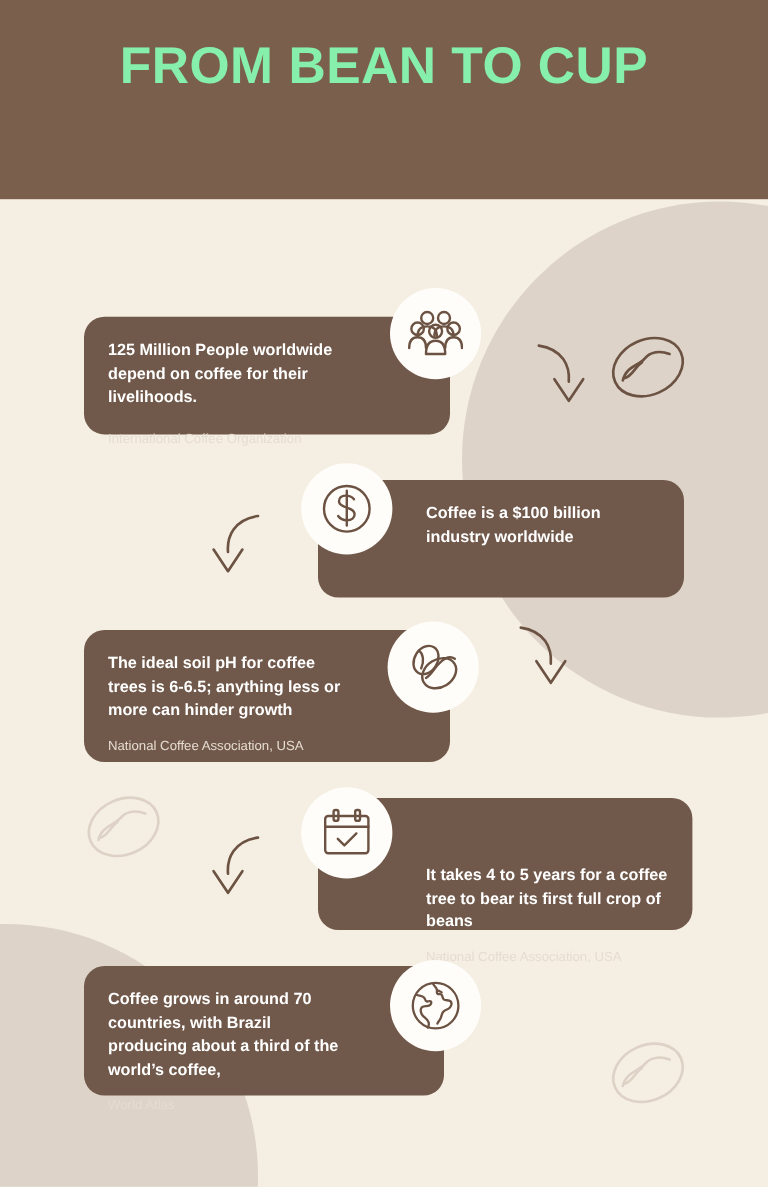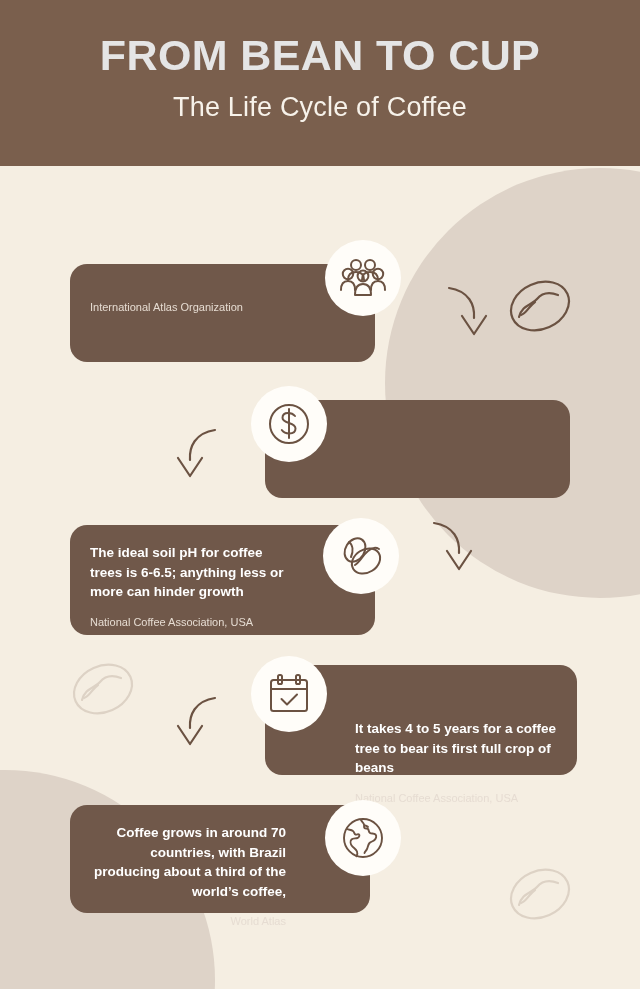--- a/index.html
+++ b/index.html
@@ -30,21 +30,21 @@
     height: 166px;
     background: #7A5F4D;
     z-index: 6;
   }
   .header-title {
     position: absolute;
     left: 0;
     top: 33px;
     width: 640px;
     text-align: center;
-    color: #e5e5e5;
+    color: #86efac;
     font-size: 43px;
     font-weight: bold;
     letter-spacing: 0.4px;
     line-height: 1.05;
     font-family: "Liberation Sans", sans-serif;
   }
   .header-subtitle {
     position: absolute;
     left: 0;
     top: 92px;
@@ -145,21 +145,20 @@
 </head>
 <body>
 
 <div class="poster">
 
   <div class="bg-circle bg-circle-top-right"></div>
   <div class="bg-circle bg-circle-bottom-left"></div>
 
   <div class="header">
     <div class="header-title">FROM BEAN TO CUP</div>
-    <div class="header-subtitle">The Life Cycle of Coffee</div>
   </div>
 
   <div class="deco-bean" style="left:505px; top:275px;">
     <svg width="70" height="62" viewBox="0 0 70 62">
       <g fill="none" stroke="#6B5242" stroke-width="2.2" stroke-linecap="round" stroke-linejoin="round">
         <ellipse cx="35" cy="31" rx="30" ry="23" transform="rotate(-24 35 31)"></ellipse>
         <path d="M14 42 C17 30, 27 30, 32 24 C37 18, 45 17, 53 20"></path>
         <path d="M16 40 C22 38, 24 31, 30 27"></path>
       </g>
     </svg>
@@ -216,21 +215,22 @@
     <svg width="48" height="58" viewBox="0 0 48 58">
       <g fill="none" stroke="#6B5242" stroke-width="2.2" stroke-linecap="round" stroke-linejoin="round">
         <path d="M42 5 C22 8, 16 22, 17 35"></path>
         <path d="M5 33 L17 51 L29 33"></path>
       </g>
     </svg>
   </div>
 
   <div class="card left-card" style="left:70px; top:264px; width:305px; height:98px;">
     <div class="card-body" style="top:18px;">
-      <div class="card-source" style="margin-top:18px;">International Atlas Organization</div>
+      <div class="card-text">125 Million People worldwide depend on coffee for their livelihoods.</div>
+      <div class="card-source" style="margin-top:18px;">International Coffee Organization</div>
     </div>
   </div>
   <div class="icon-badge" style="left:325px; top:240px;">
     <svg width="46" height="42" viewBox="0 0 46 42">
       <g fill="none" stroke="#6B5242" stroke-width="2" stroke-linecap="round" stroke-linejoin="round">
         <circle cx="16" cy="8" r="5"></circle>
         <path d="M8 23 C8 17, 11 15, 16 15 C21 15, 24 17, 24 23"></path>
         <circle cx="30" cy="8" r="5"></circle>
         <path d="M22 23 C22 17, 25 15, 30 15 C35 15, 38 17, 38 23"></path>
         <circle cx="8" cy="17" r="5.2"></circle>
@@ -238,20 +238,21 @@
         <circle cx="38" cy="17" r="5.2"></circle>
         <path d="M31 33 C31 26, 34 24, 38 24 C42 24, 45 26, 45 33"></path>
         <circle cx="23" cy="19" r="5.4"></circle>
         <path d="M15 38 C15 30, 18 27, 23 27 C28 27, 31 30, 31 38 Z"></path>
       </g>
     </svg>
   </div>
 
   <div class="card right-card" style="left:265px; top:400px; width:305px; height:98px;">
     <div class="card-body" style="top:18px;">
+      <div class="card-text">Coffee is a $100 billion industry worldwide</div>
     </div>
   </div>
   <div class="icon-badge" style="left:251px; top:386px;">
     <svg width="44" height="44" viewBox="0 0 44 44">
       <g fill="none" stroke="#6B5242" stroke-width="2" stroke-linecap="round" stroke-linejoin="round">
         <circle cx="22" cy="22" r="19"></circle>
         <path d="M28 14 C26 11.5, 23.5 11, 21 11 C17.5 11, 15.5 13, 15.5 15.8 C15.5 18.6, 18 19.8, 22 21 C26 22.2, 28.5 23.4, 28.5 26.6 C28.5 29.6, 26 31.5, 22.3 31.5 C19 31.5, 16.5 30.5, 14.8 28"></path>
         <path d="M22 7 L22 36"></path>
       </g>
     </svg>
@@ -286,21 +287,21 @@
         <rect x="4" y="7" width="36" height="31" rx="2.5"></rect>
         <path d="M4 16 L40 16"></path>
         <rect x="11" y="2" width="4" height="9" rx="1.6"></rect>
         <rect x="29" y="2" width="4" height="9" rx="1.6"></rect>
         <path d="M14.5 26 L20 31.5 L30 21.5"></path>
       </g>
     </svg>
   </div>
 
   <div class="card left-card" style="left:70px; top:805px; width:300px; height:108px;">
-    <div class="card-body" style="top:18px;text-align:right;">
+    <div class="card-body" style="top:18px;">
       <div class="card-text">Coffee grows in around 70 countries, with Brazil producing about a third of the world’s coffee,</div>
       <div class="card-source" style="margin-top:13px;">World Atlas</div>
     </div>
   </div>
   <div class="icon-badge" style="left:325px; top:800px;">
     <svg width="44" height="44" viewBox="0 0 44 44">
       <g fill="none" stroke="#6B5242" stroke-width="1.9" stroke-linecap="round" stroke-linejoin="round">
         <circle cx="22" cy="22" r="19"></circle>
         <path d="M6 13 C8 14, 10 13.5, 12 15 C13.5 16, 13 18, 14.5 18.5 C16 19, 17 17.5, 18 18.5 C19 19.5, 18 21.5, 16.5 22 C14.5 22.7, 12 22, 10.5 23.5 C9 25, 9.5 28, 11 30 C12.5 32, 15 33, 16 35.5 C16.7 37.2, 16.3 39, 15.5 40.3"></path>
         <path d="M20 4 C21 6, 22.5 6.5, 23 8.5 C23.4 10, 22.5 11, 23.5 12 C24.5 13, 26 12, 27 13 C28 14, 27.5 16, 29 17 C30.5 18, 33 17, 34.5 18.5 C36 20, 35 22.5, 33.5 24 C32 25.5, 30 25.5, 28.5 27 C27 28.5, 27 31, 26 33 C25.2 34.6, 24 35.5, 23.5 37"></path>

